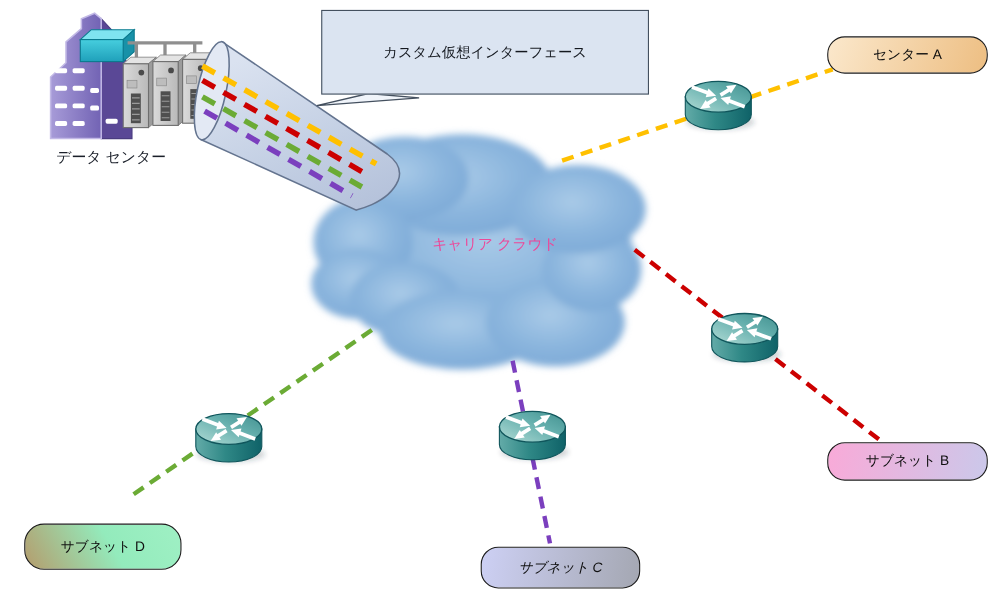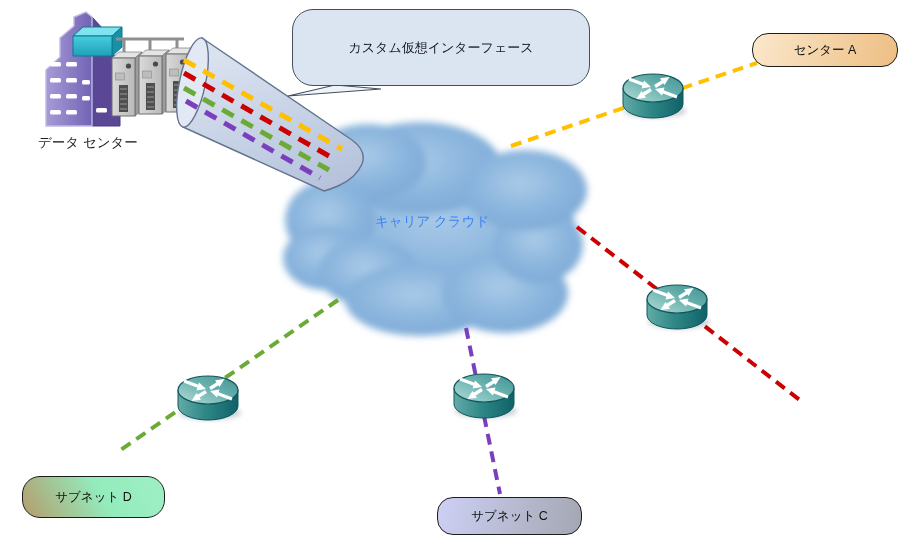--- a/index.html
+++ b/index.html
@@ -1,43 +1,43 @@
 <!DOCTYPE html>
 <html><head>
 <meta charset="utf-8">
 <style>
   html,body{margin:0;padding:0;background:#fff;}
   #stage{
     position:relative;width:907px;height:543px;overflow:hidden;background:#ffffff;
     font-family:"Liberation Sans","DejaVu Sans",sans-serif;
   }
   #stage svg{position:absolute;left:0;top:0;}
-  .abs{position:absolute;border-radius:21px;}
-  .label{color:#1a1f29;font-size:13.5px;}
+  .abs{position:absolute;}
+  .label{color:#1a1f29;font-size:13.5px;text-align:center;}
   .callout-box{
     left:292px;top:9px;width:296px;height:75px;
     background:#dbe4f1;border:1.5px solid #44505f;
     display:flex;align-items:center;justify-content:center;
     font-size:13px;color:#14181f;
   }
   .subnet{
     border:1.6px solid #1c1c1c;border-radius:16px;
     display:flex;align-items:center;justify-content:center;
     font-size:12.5px;color:#101010;
   }
   .subnet-a{left:752px;top:33px;width:144px;height:32px;
     background:linear-gradient(110deg,#fbe8cc 0%,#edbe82 100%);}
   .subnet-b{left:752px;top:402px;width:144px;height:33px;
     background:linear-gradient(100deg,#f9aad8 0%,#cbc8ea 100%);}
   .subnet-c{left:437px;top:497px;width:143px;height:36px;
-    background:linear-gradient(100deg,#cdd0f4 0%,#a4a7b2 100%);}
+    background:linear-gradient(100deg,#cdd0f4 0%,#a4a7b2 100%);font-style:italic;}
   .subnet-d{left:22px;top:452px;width:141px;height:40px;border-radius:18px;
     background:linear-gradient(60deg,#b59c6c 0%,#93ebbc 55%,#9ff0c4 100%);margin-top:24px;}
   .dc-label{left:38px;top:134px;width:126px;}
-  .cloud-label{left:375px;top:213px;width:150px;font-size:13.5px;color:#3b82f6;}
+  .cloud-label{left:375px;top:213px;width:150px;font-size:13.5px;color:#ec4899;}
 </style>
 </head>
 <body>
 
 <div id="stage">
 
   <svg width="907" height="543" viewBox="0 0 907 543">
     <defs>
       <filter id="cloudBlur" x="-20%" y="-20%" width="140%" height="140%">
         <feGaussianBlur stdDeviation="3.5"></feGaussianBlur>
@@ -200,20 +200,23 @@
     <span>カスタム仮想インターフェース</span>
   </div>
 
   <div class="abs label cloud-label">キャリア クラウド</div>
 
   <div class="abs label dc-label">データ センター</div>
 
   <div class="abs subnet subnet-a">
     <span>センター A</span>
   </div>
+  <div class="abs subnet subnet-b">
+    <span>サブネット B</span>
+  </div>
   <div class="abs subnet subnet-c">
     <span>サブネット C</span>
   </div>
   <div class="abs subnet subnet-d">
     <span>サブネット D</span>
   </div>
 
 </div>
 
 </body></html>

